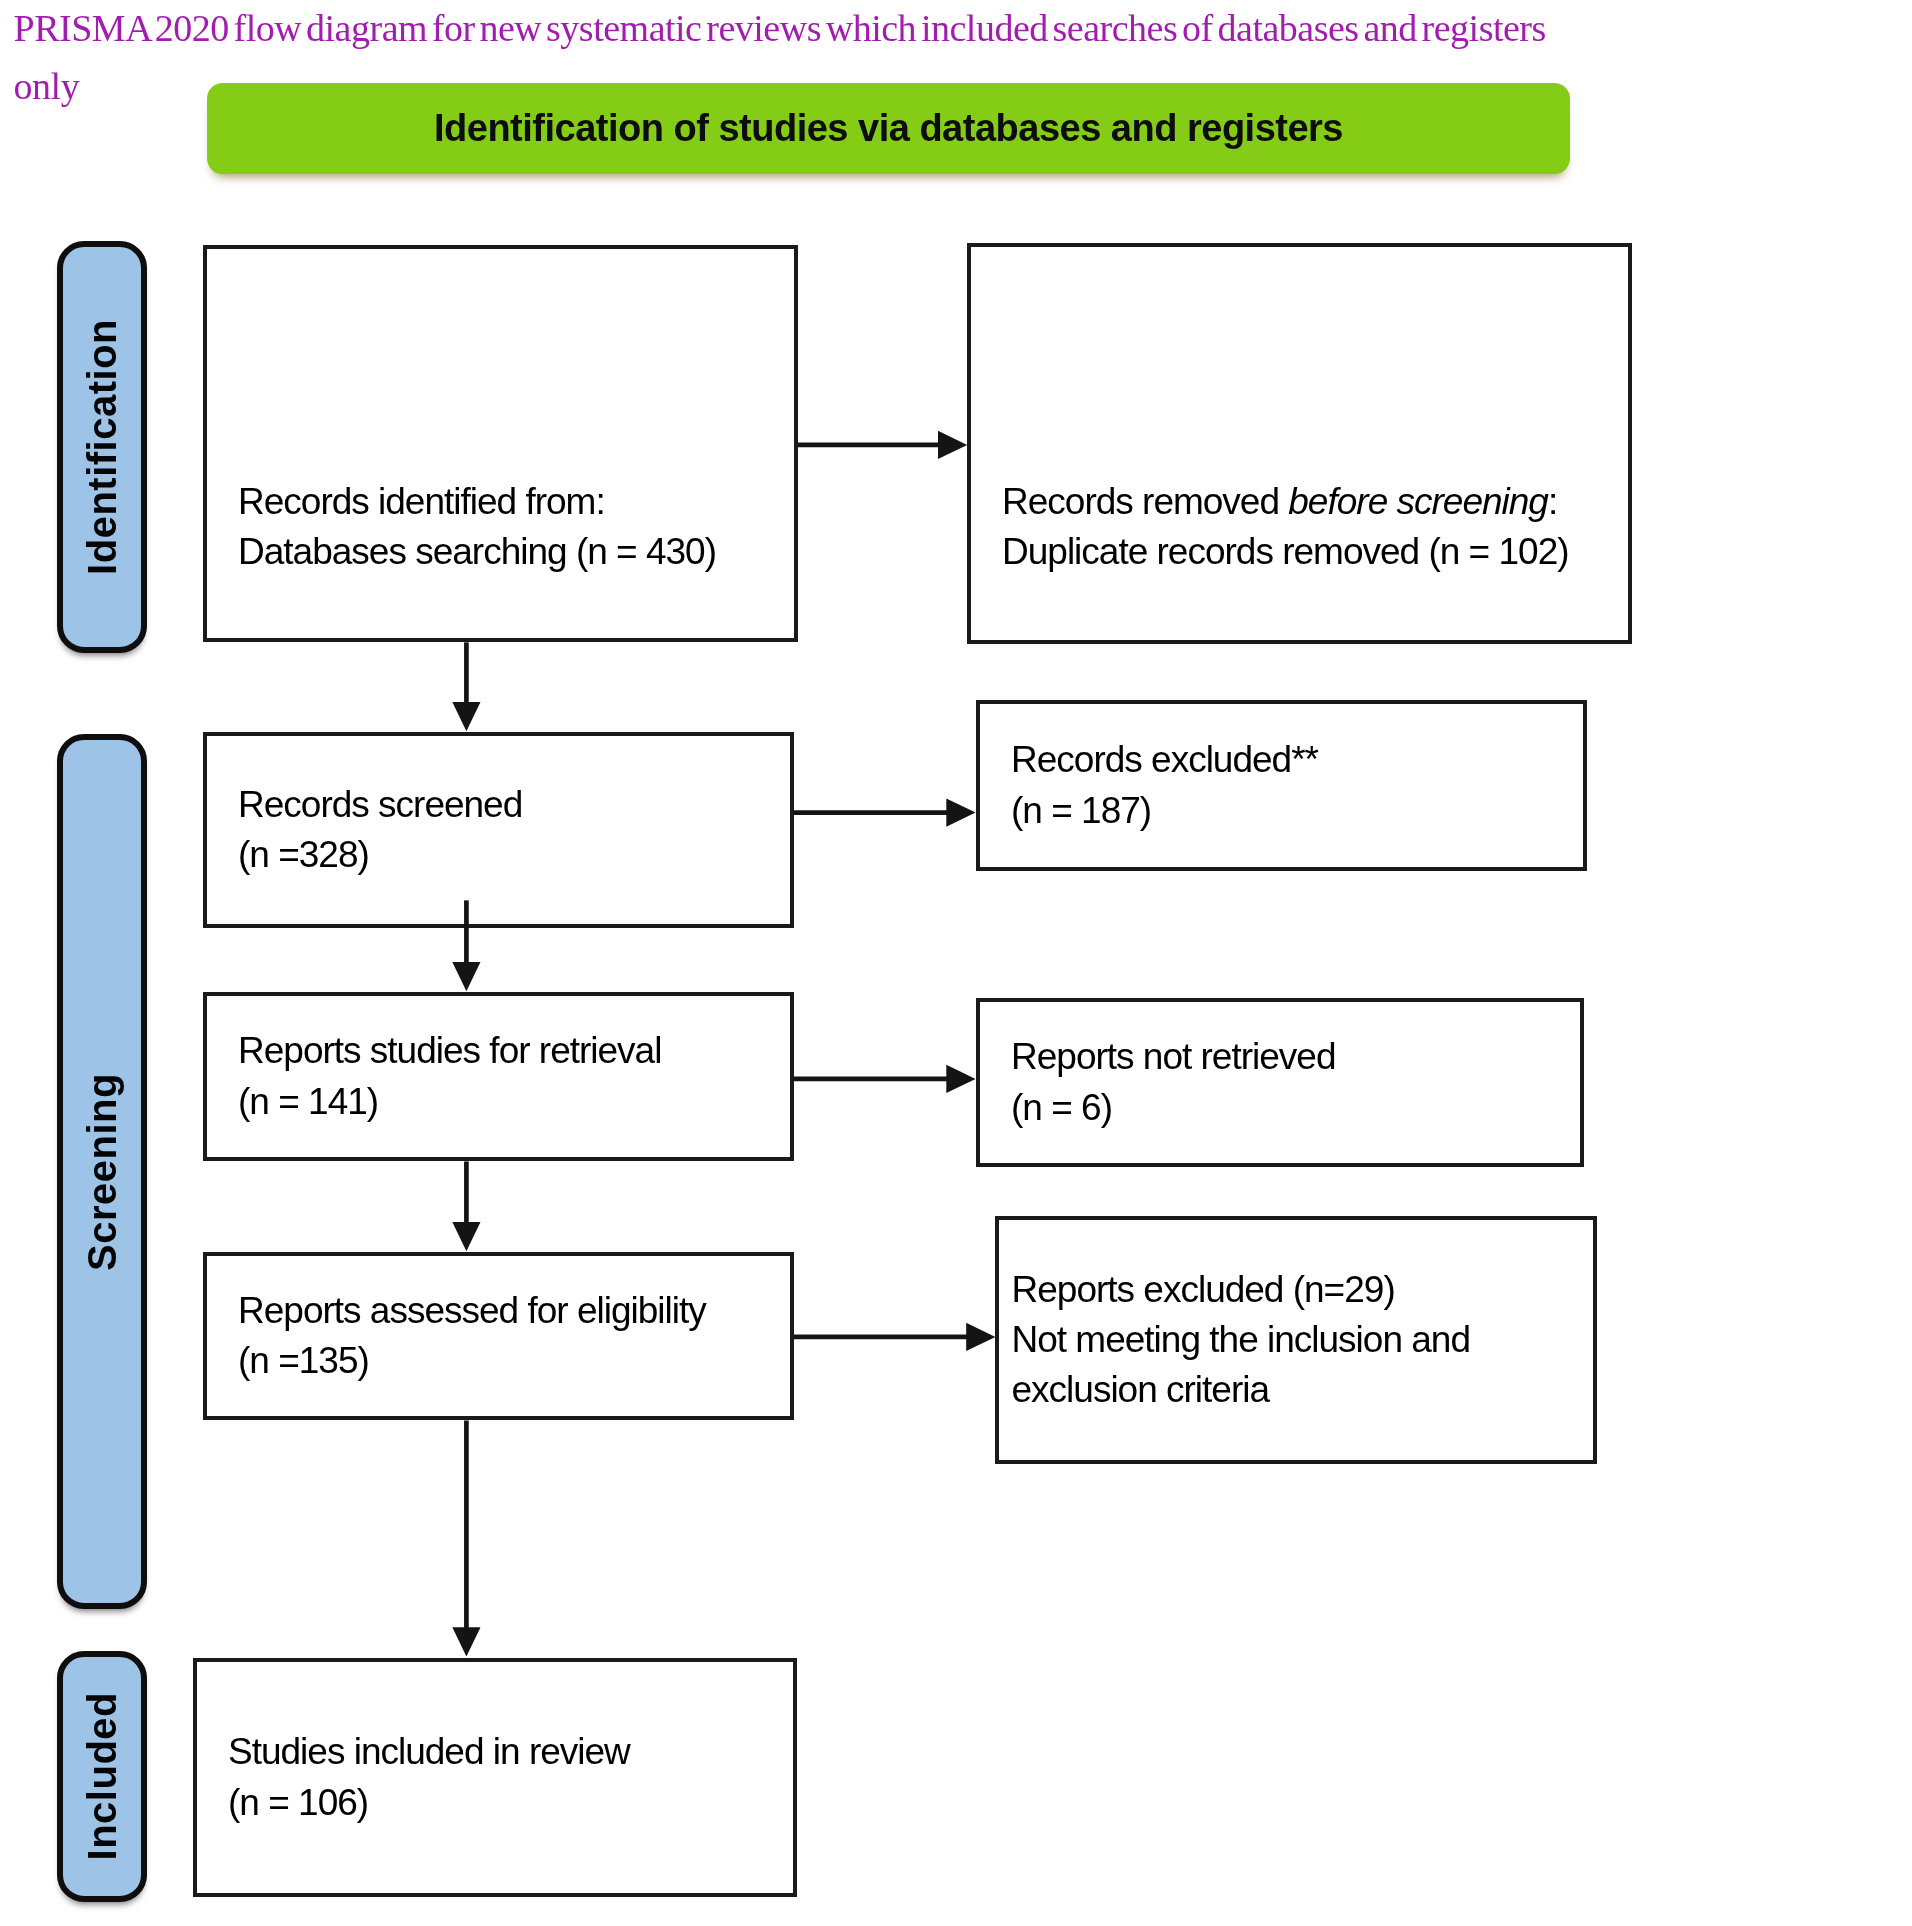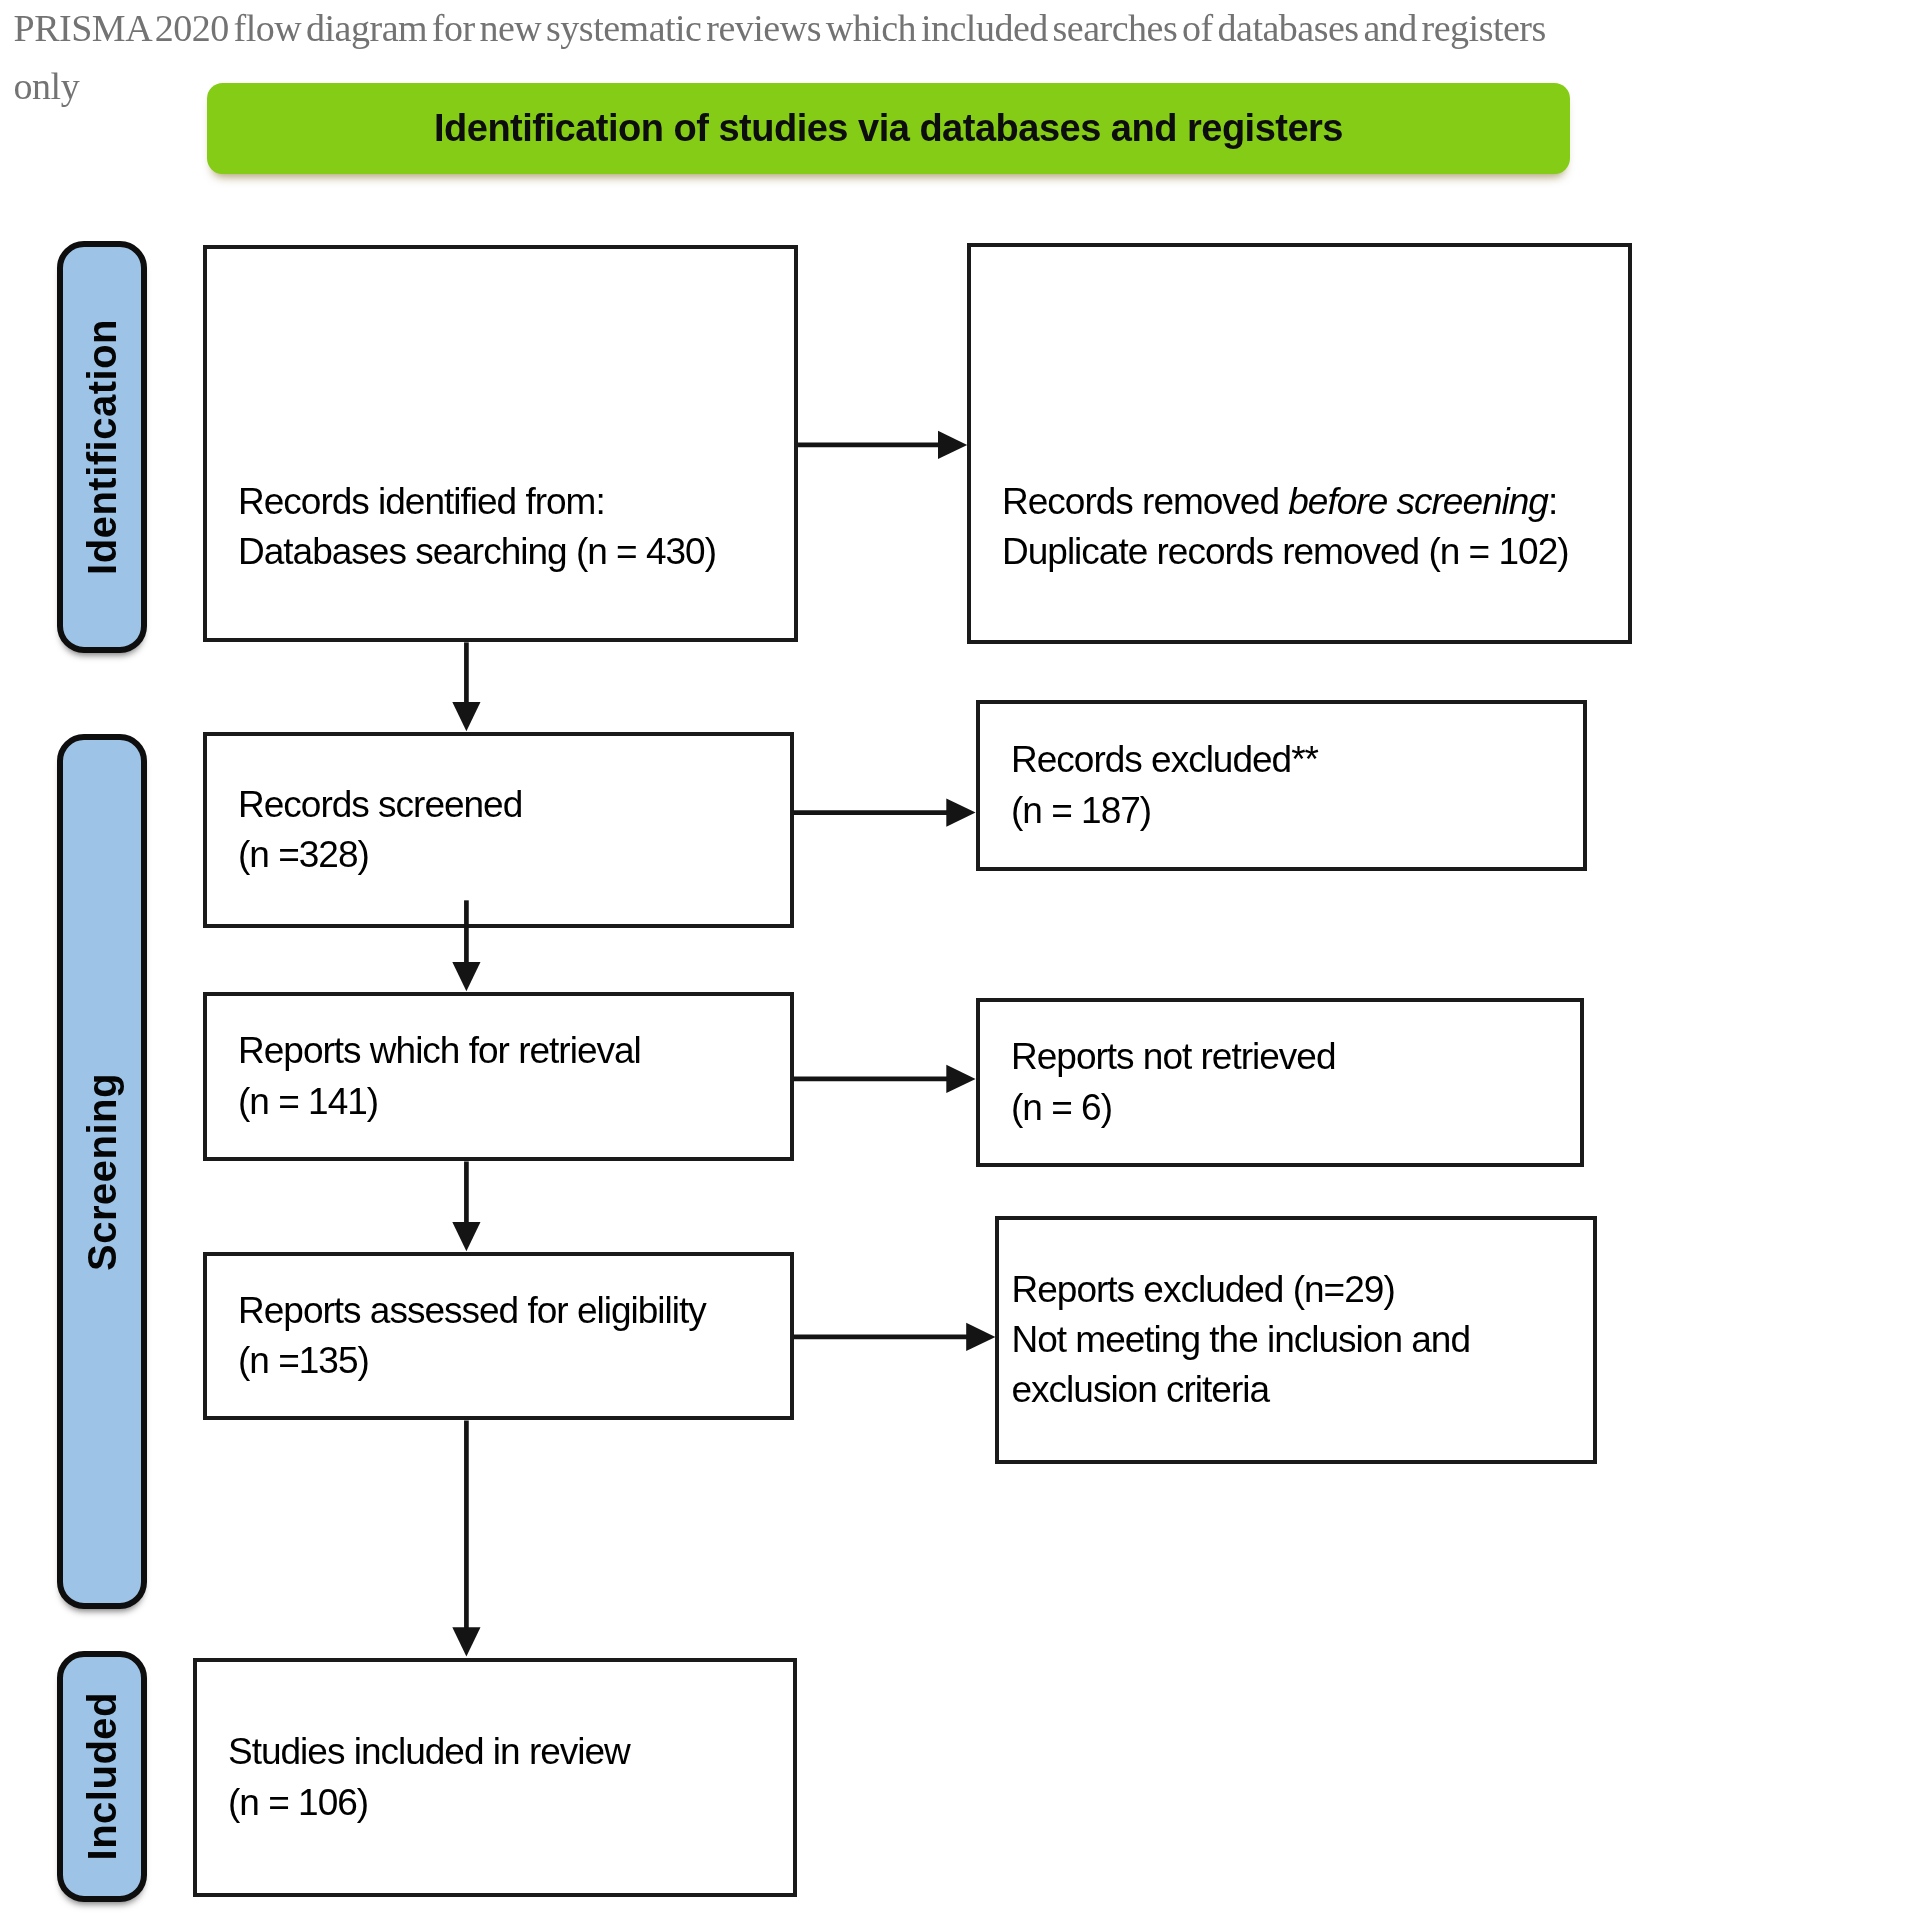--- a/index.html
+++ b/index.html
@@ -9,21 +9,21 @@
     background:#ffffff;
     font-family:"Liberation Sans","DejaVu Sans",sans-serif;
     color:#000;
     overflow:hidden;
   }
 
   
   .title-line {
     position:absolute; left:13.6px;
     font-family:"Liberation Serif","DejaVu Serif",serif;
-    font-size:38px; line-height:1.1; color:#737373;
+    font-size:38px; line-height:1.1; color:#a21caf;
     letter-spacing:-0.5px; word-spacing:-4.2px;
     white-space:nowrap;
   }
   .title-line.l1 { top:8.4px; }
   .title-line.l2 { top:66px; }
 
   
   .banner {
     position:absolute; left:207px; top:83px; width:1363px; height:91px;
     border-radius:15.7px;
@@ -107,21 +107,21 @@
     <div class="ln">Records identified from:</div>
     <div class="ln">Databases searching (n = 430)</div>
   </div>
 
   <div class="fbox b-screened">
     <div class="ln">Records screened</div>
     <div class="ln">(n =328)</div>
   </div>
 
   <div class="fbox b-sought">
-    <div class="ln">Reports which for retrieval</div>
+    <div class="ln">Reports studies for retrieval</div>
     <div class="ln">(n = 141)</div>
   </div>
 
   <div class="fbox b-assessed">
     <div class="ln">Reports assessed for eligibility</div>
     <div class="ln">(n =135)</div>
   </div>
 
   <div class="fbox b-included">
     <div class="ln">Studies included in review</div>

